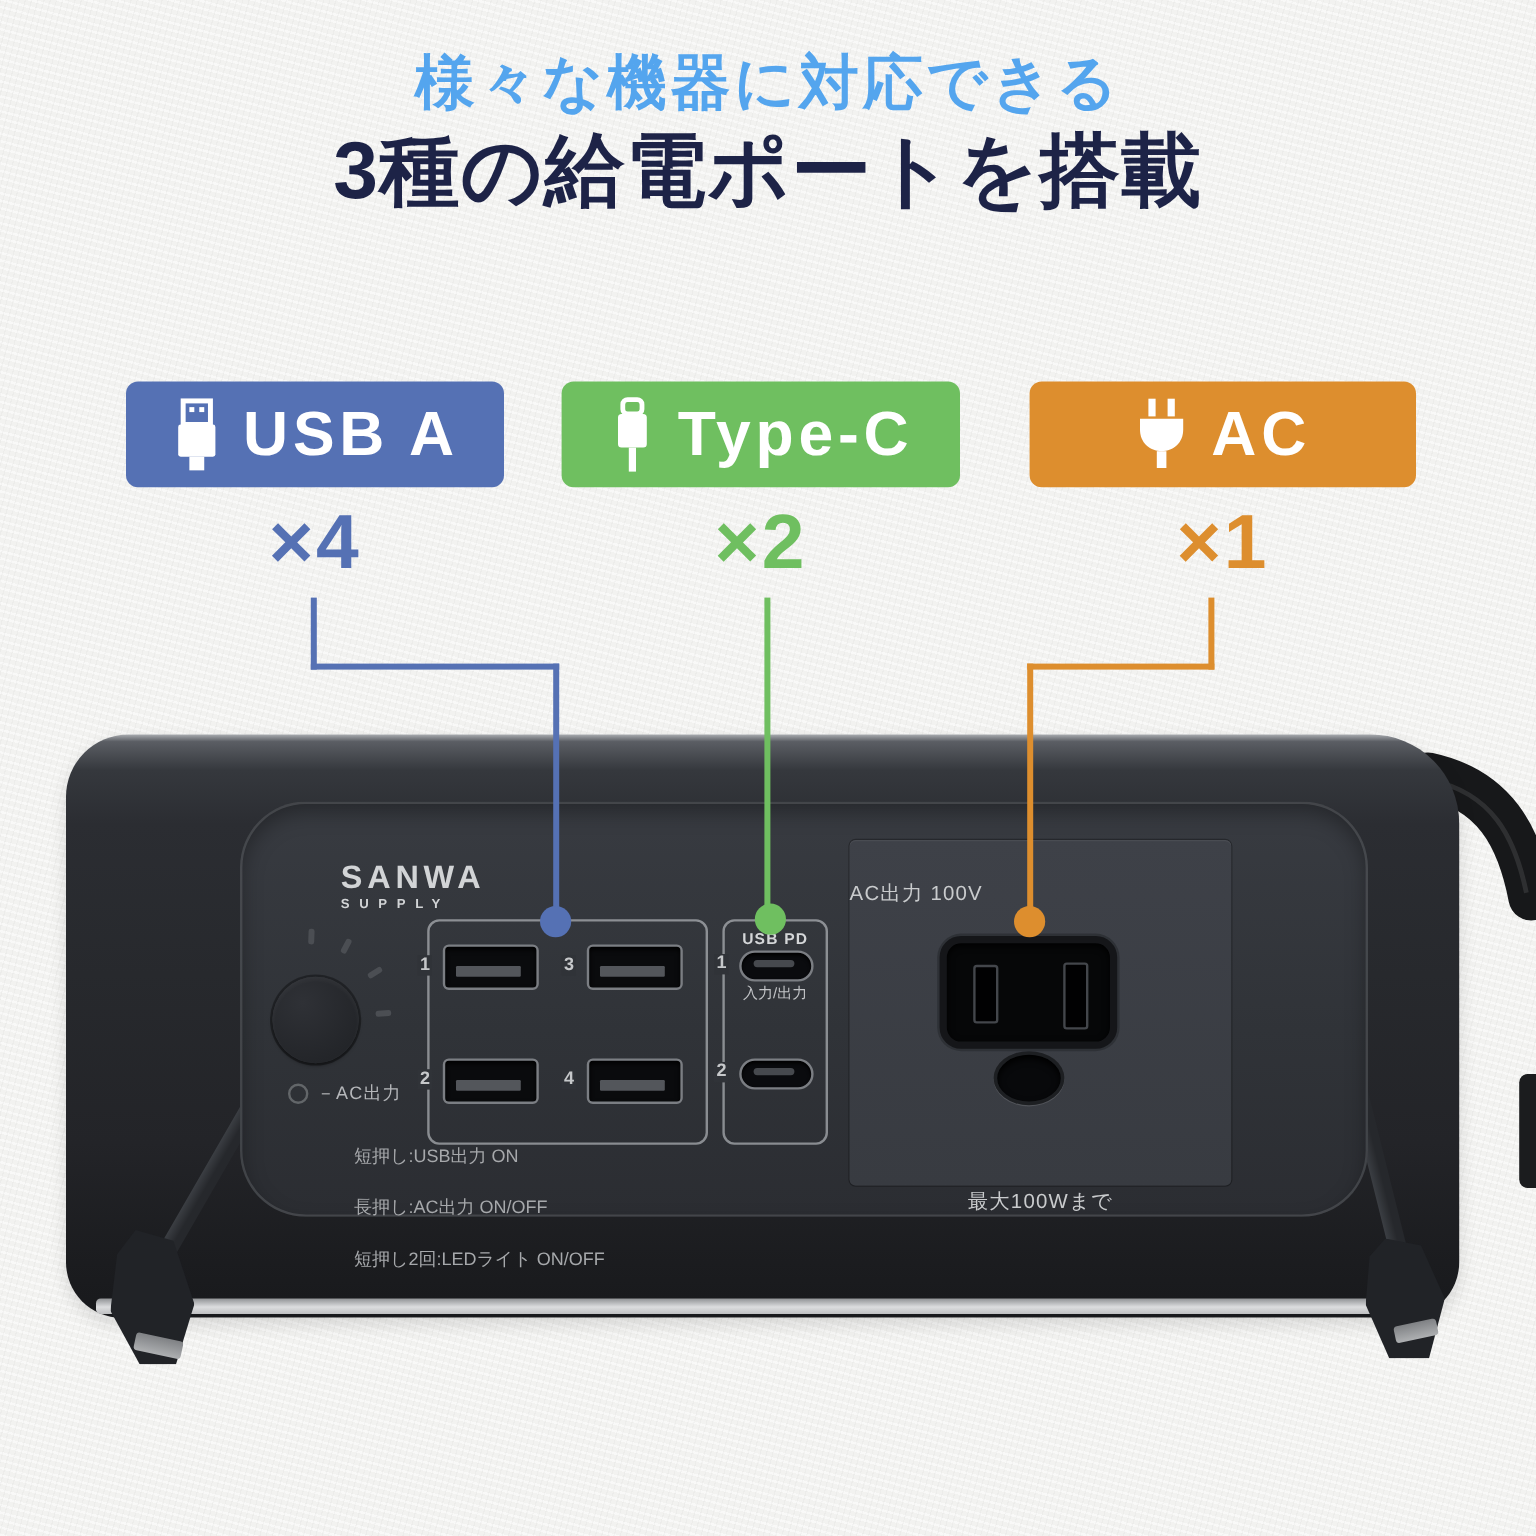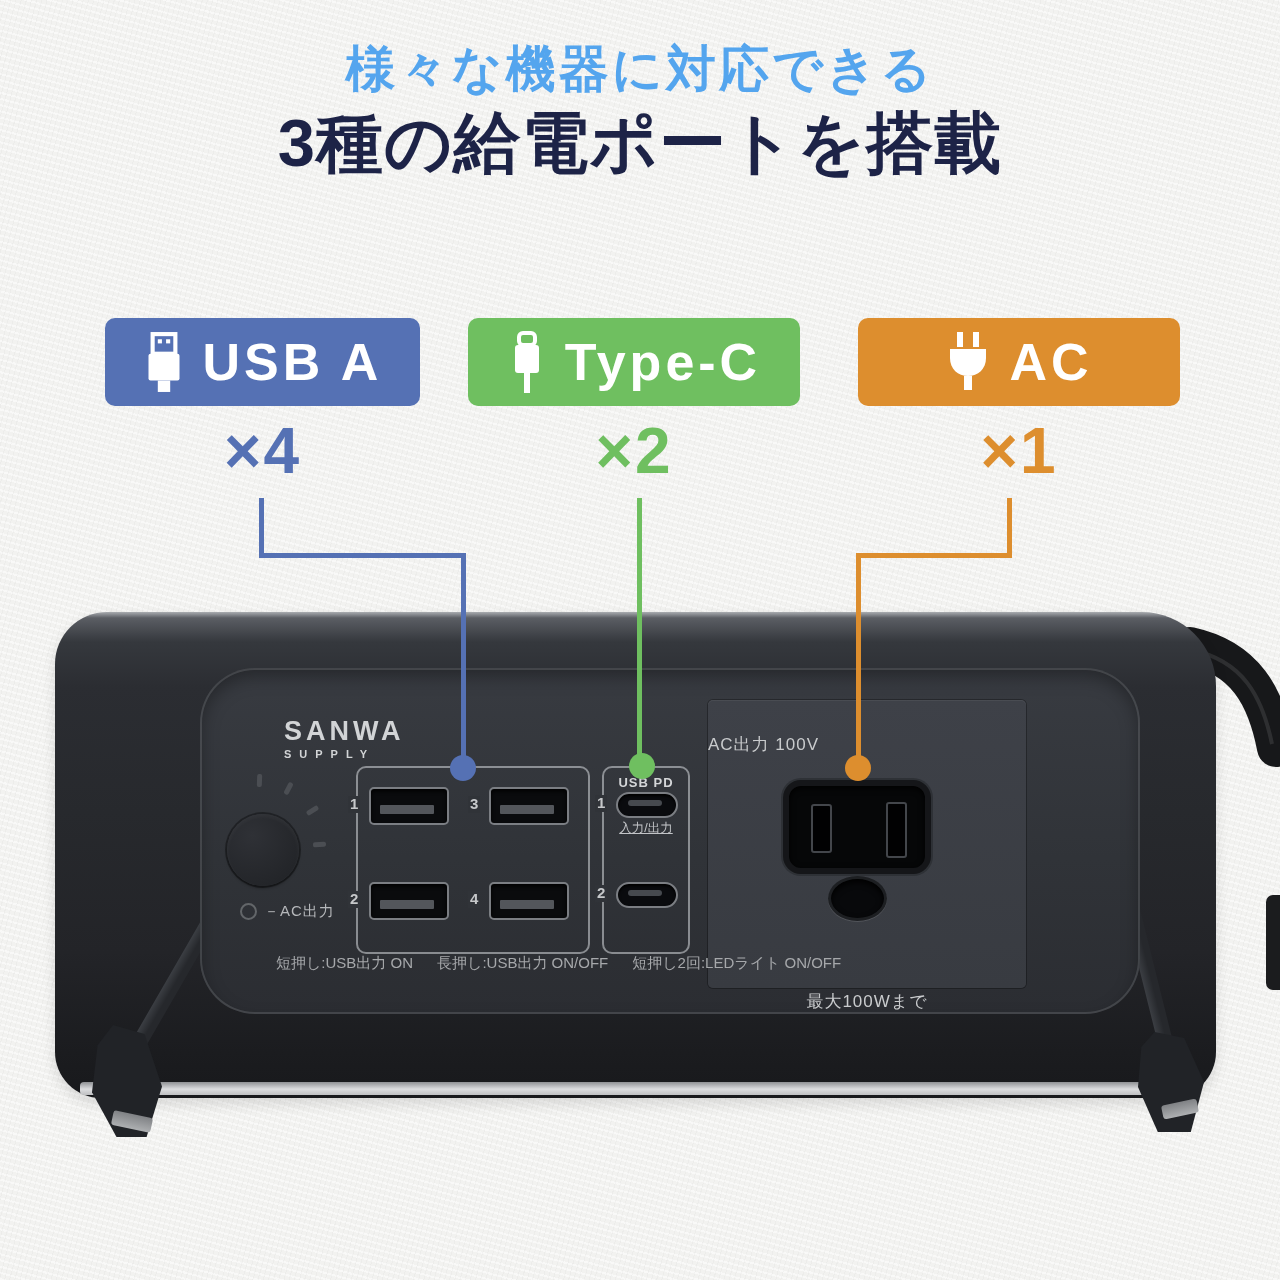--- a/index.html
+++ b/index.html
@@ -81,42 +81,42 @@
     box-shadow:inset 0 2px 4px #000;
   }
   .usb-tongue{left:9px;top:16px;width:54px;height:9px;background:#53565b;border-radius:1px;}
   .port-num{font-size:15px;font-weight:700;color:#c6c8ca;background:#303338;padding:0 2px;line-height:1.1;z-index:5;}
   .pd-title{left:0;top:7px;width:100%;text-align:center;font-size:13px;font-weight:700;letter-spacing:1px;color:#d4d6d8;}
   .c-port{
     width:58px;height:22px;border:2px solid #7b7e83;border-radius:13px;background:#0a0b0e;
     box-shadow:inset 0 2px 3px #000;
   }
   .c-bar{left:10px;top:6px;width:34px;height:6px;border-radius:3px;background:#46494e;}
-  .pd-sub{left:0;top:52px;width:100%;text-align:center;font-size:12.5px;color:#c2c4c7;text-decoration:underline;}
+  .pd-sub{left:0;top:52px;width:100%;text-align:center;font-size:12.5px;color:#c2c4c7;}
   .ac-plate{
     left:508px;top:32px;width:318px;height:288px;border-radius:5px;
     background:linear-gradient(180deg,#3e4148,#383b41);
     box-shadow:0 0 0 1px rgba(0,0,0,0.3), inset 0 1px 0 rgba(255,255,255,0.06);
   }
   .ac-top-label{left:0;top:33px;width:100%;text-align:left;font-size:17px;color:#c9cbcd;letter-spacing:1px;}
   .ac-bottom-label{left:0;top:250px;width:100%;text-align:center;font-size:17px;color:#c9cbcd;letter-spacing:1px;margin-top:40px;}
   .outlet{
     left:75px;top:80px;width:148px;height:94px;border-radius:18px;
     background:#060708;border:6px solid #151619;box-sizing:border-box;
     box-shadow:0 0 0 2px #2e3136, inset 0 2px 6px #000;
   }
   .slot{background:#010102;border:2px solid #43464b;border-radius:3px;box-sizing:border-box;}
   .slot-left{left:22px;top:18px;width:21px;height:49px;}
   .slot-right{left:97px;top:16px;width:21px;height:56px;}
   .ground-hole{
     left:120px;top:176px;width:59px;height:45px;border-radius:50%;
     background:#08090b;border:3px solid #1d1f22;box-sizing:border-box;
     box-shadow:0 1px 0 rgba(255,255,255,0.12), inset 0 3px 6px #000;
   }
-  .instructions{left:76px;top:286px;display:flex;gap:24px;font-size:15px;color:#a6a8ab;white-space:nowrap;}
+  .instructions{left:95px;top:286px;display:flex;gap:24px;font-size:15px;color:#a6a8ab;white-space:nowrap;flex-direction:column;}
   .strap-svg{left:1150px;top:598px;z-index:1;}
 </style>
 </head>
 <body>
 
 <div class="page">
 
   <div class="abs subtitle" style="color: rgb(84, 165, 238);">様々な機器に対応できる</div>
   <h1 class="abs title" style="color: rgb(29, 35, 71);">3種の給電ポートを搭載</h1>
 
@@ -245,19 +245,19 @@
       <div class="abs outlet">
         <div class="abs slot slot-left"></div>
         <div class="abs slot slot-right"></div>
       </div>
       <div class="abs ground-hole"></div>
       <div class="abs ac-bottom-label">最大100Wまで</div>
     </div>
 
     <div class="abs instructions">
       <span>短押し:USB出力 ON</span>
-      <span>長押し:USB出力 ON/OFF</span>
+      <span>長押し:AC出力 ON/OFF</span>
       <span>短押し2回:LEDライト ON/OFF</span>
     </div>
 
   </div>
 
 </div>
 
 </body></html>

